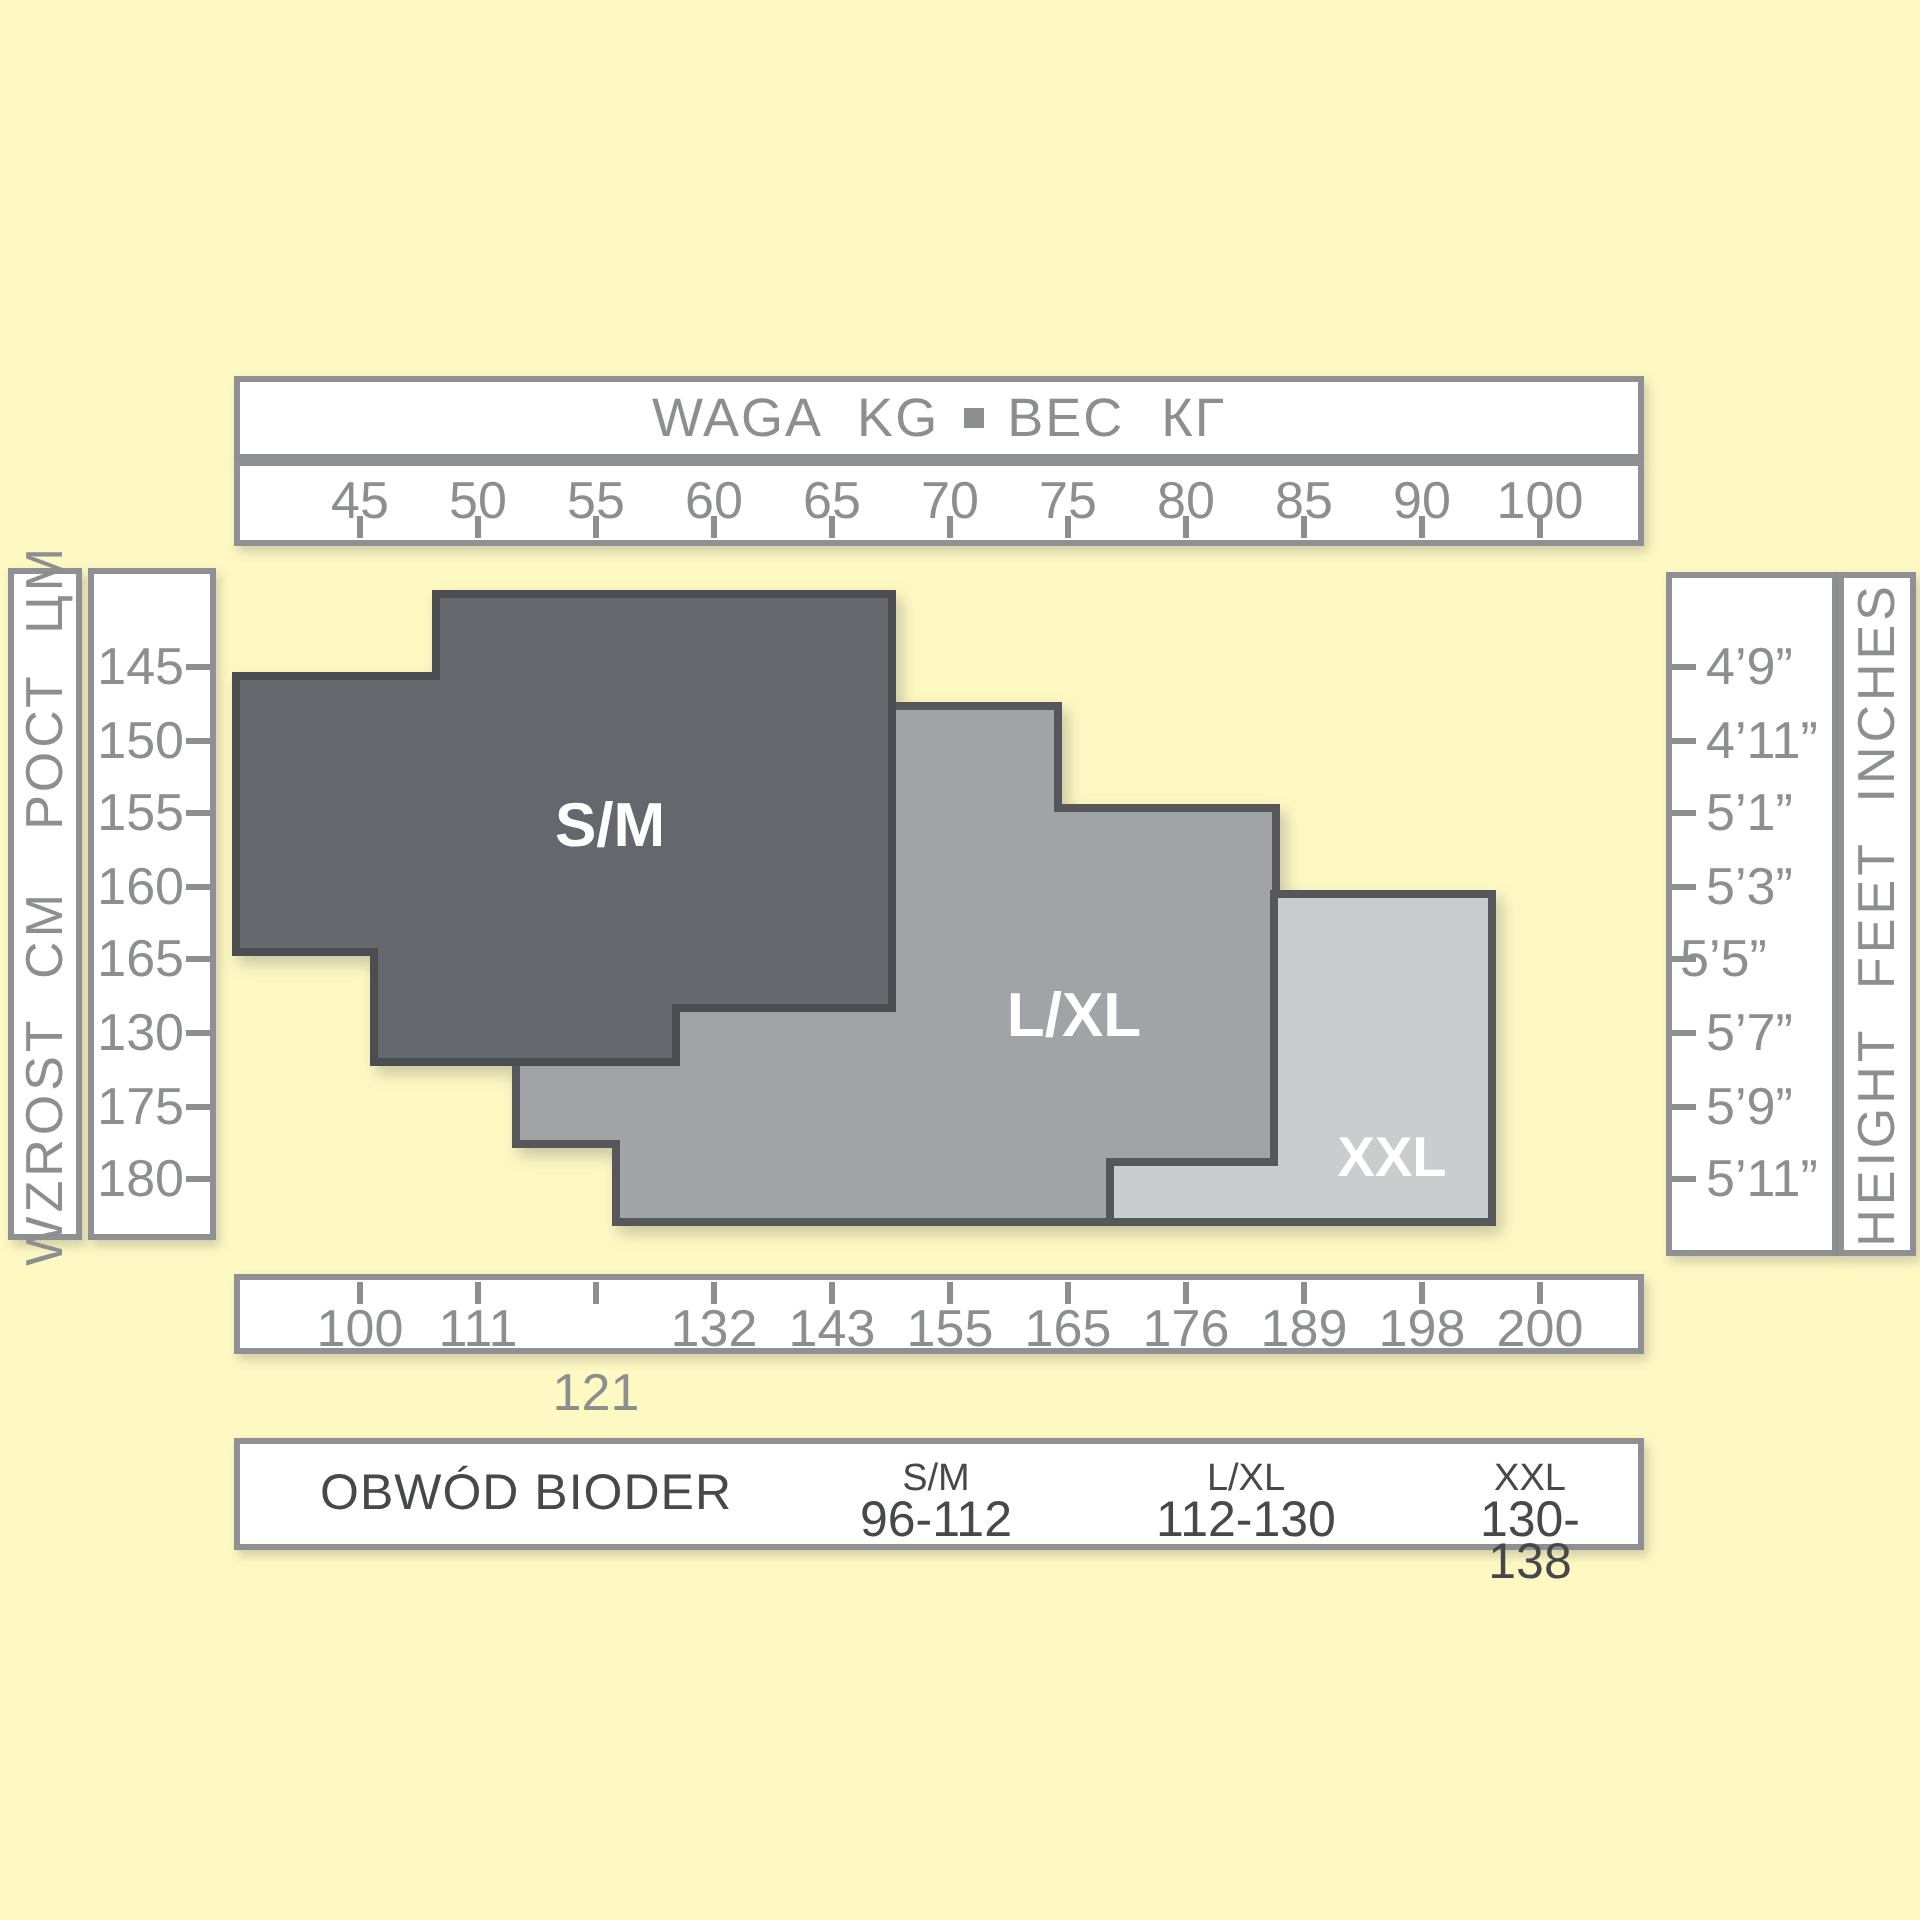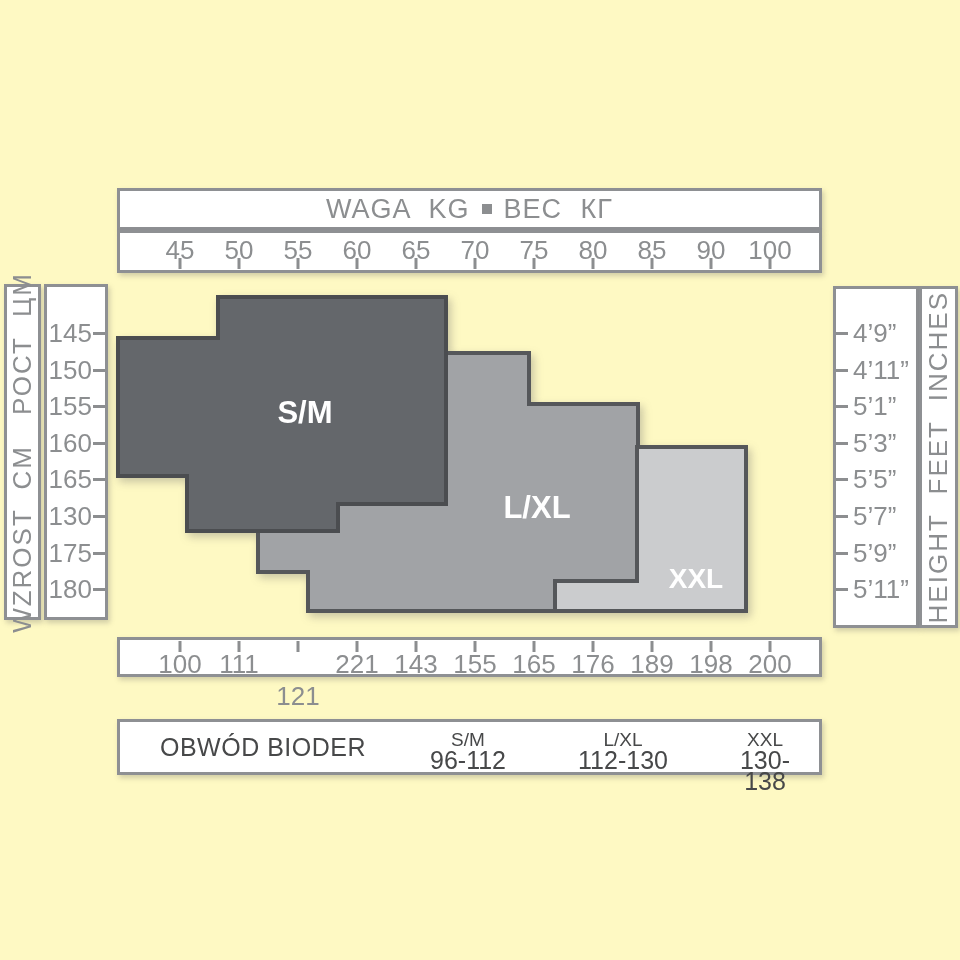--- a/index.html
+++ b/index.html
@@ -91,21 +91,21 @@
   <div class="box" id="feet-box" style="left:833px;top:286px;width:86px;height:342px;">
       <span class="hdash" style="left: 0px; top: 43px;"></span>
       <span class="side-num" style="left: 17px; top: 31px;">4’9”</span>
       <span class="hdash" style="left: 0px; top: 79.6px;"></span>
       <span class="side-num" style="left: 17px; top: 67.6px;">4’11”</span>
       <span class="hdash" style="left: 0px; top: 116.2px;"></span>
       <span class="side-num" style="left: 17px; top: 104.2px;">5’1”</span>
       <span class="hdash" style="left: 0px; top: 152.8px;"></span>
       <span class="side-num" style="left: 17px; top: 140.8px;">5’3”</span>
       <span class="hdash" style="left: 0px; top: 189.4px;"></span>
-      <span class="side-num" style="left: 17px; top: 177.4px;">5’5”</span>
+      <span class="side-num" style="left: 4px; top: 177.4px;">5’5”</span>
       <span class="hdash" style="left: 0px; top: 226px;"></span>
       <span class="side-num" style="left: 17px; top: 214px;">5’7”</span>
       <span class="hdash" style="left: 0px; top: 262.6px;"></span>
       <span class="side-num" style="left: 17px; top: 250.6px;">5’9”</span>
       <span class="hdash" style="left: 0px; top: 299.2px;"></span>
       <span class="side-num" style="left: 17px; top: 287.2px;">5’11”</span>
     </div>
 
   <div class="box vlabel-box" style="left:919px;top:286px;width:39px;height:342px;">
     <span class="vtext">HEIGHT FEET INCHES</span>
@@ -121,21 +121,21 @@
     </svg>
 
   <div class="box" id="lbs-box" style="left:117px;top:637px;width:705px;height:40px;">
       <span class="vdash" style="left: 60px; top: 1px;"></span>
       <span class="tick-num" style="left: 60px; top: 11px;">100</span>
       <span class="vdash" style="left: 119px; top: 1px;"></span>
       <span class="tick-num" style="left: 119px; top: 11px;">111</span>
       <span class="vdash" style="left: 178px; top: 1px;"></span>
       <span class="tick-num" style="left: 178px; top: 11px; margin-top: 32px;">121</span>
       <span class="vdash" style="left: 237px; top: 1px;"></span>
-      <span class="tick-num" style="left: 237px; top: 11px;">221</span>
+      <span class="tick-num" style="left: 237px; top: 11px;">132</span>
       <span class="vdash" style="left: 296px; top: 1px;"></span>
       <span class="tick-num" style="left: 296px; top: 11px;">143</span>
       <span class="vdash" style="left: 355px; top: 1px;"></span>
       <span class="tick-num" style="left: 355px; top: 11px;">155</span>
       <span class="vdash" style="left: 414px; top: 1px;"></span>
       <span class="tick-num" style="left: 414px; top: 11px;">165</span>
       <span class="vdash" style="left: 473px; top: 1px;"></span>
       <span class="tick-num" style="left: 473px; top: 11px;">176</span>
       <span class="vdash" style="left: 532px; top: 1px;"></span>
       <span class="tick-num" style="left: 532px; top: 11px;">189</span>

